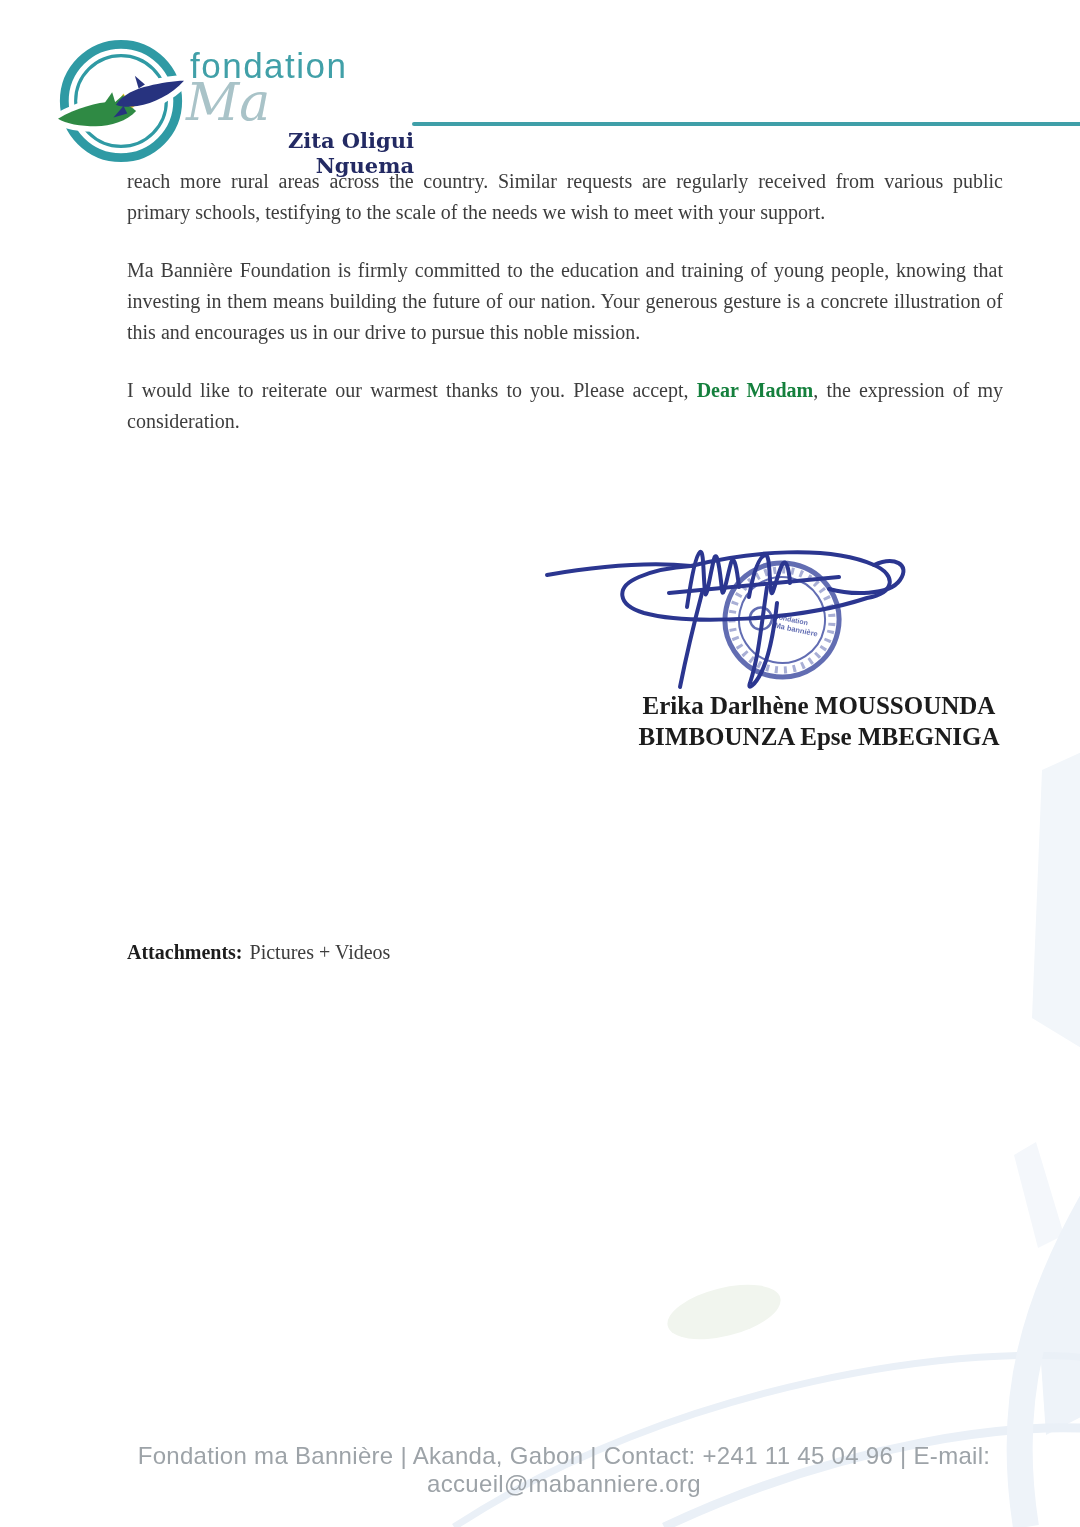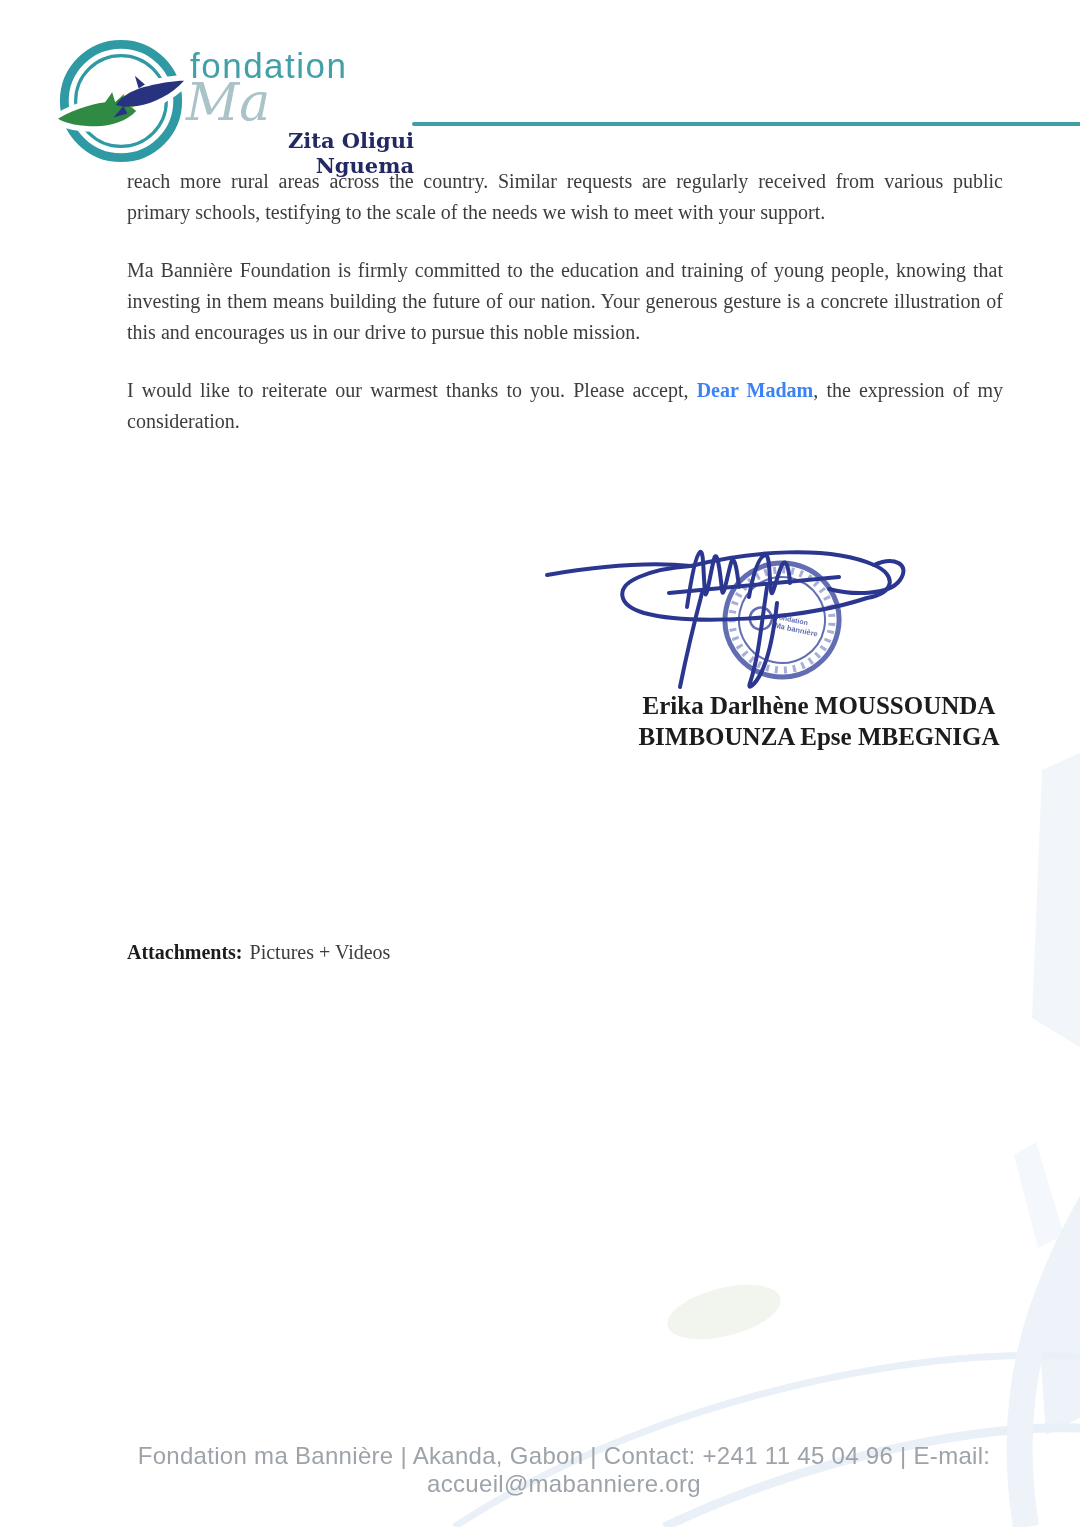--- a/index.html
+++ b/index.html
@@ -30,21 +30,21 @@
   .wordmark { position: absolute; top: 48px; left: 162px; width: 230px; }
   .brand-top {
     font-family: "Liberation Sans", sans-serif;
     font-weight: 400;
     font-size: 35px;
     letter-spacing: 1.5px;
     color: #41a0a8;
     line-height: 1;
     padding-left: 4px;
   }
-  .brand-row { display: flex; align-items: flex-start; margin-top: -4px; flex-direction: column; }
+  .brand-row { display: flex; align-items: center; margin-top: -4px; }
   .brand-script {
     font-family: "DejaVu Serif", serif;
     font-style: italic;
     font-weight: 300;
     font-size: 52px;
     color: #a9c3c8;
     line-height: 0.9;
     margin-right: -6px;
   }
   .brand-main {
@@ -76,21 +76,21 @@
     position: absolute;
     z-index: 2;
     top: 166px; left: 103px;
     width: 876px;
     font-size: 20px;
     line-height: 31px;
     color: #3d3d3d;
     text-align: justify;
   }
   .letter-body p { margin-bottom: 27px; }
-  .letter-body b { color: #3b82f6; }
+  .letter-body b { color: #15803d; }
   
   .signature-block {
     position: absolute;
     z-index: 2;
     top: 535px; left: 515px;
     width: 380px; height: 165px;
   }
   .signatory-name {
     position: absolute;
     z-index: 2;

